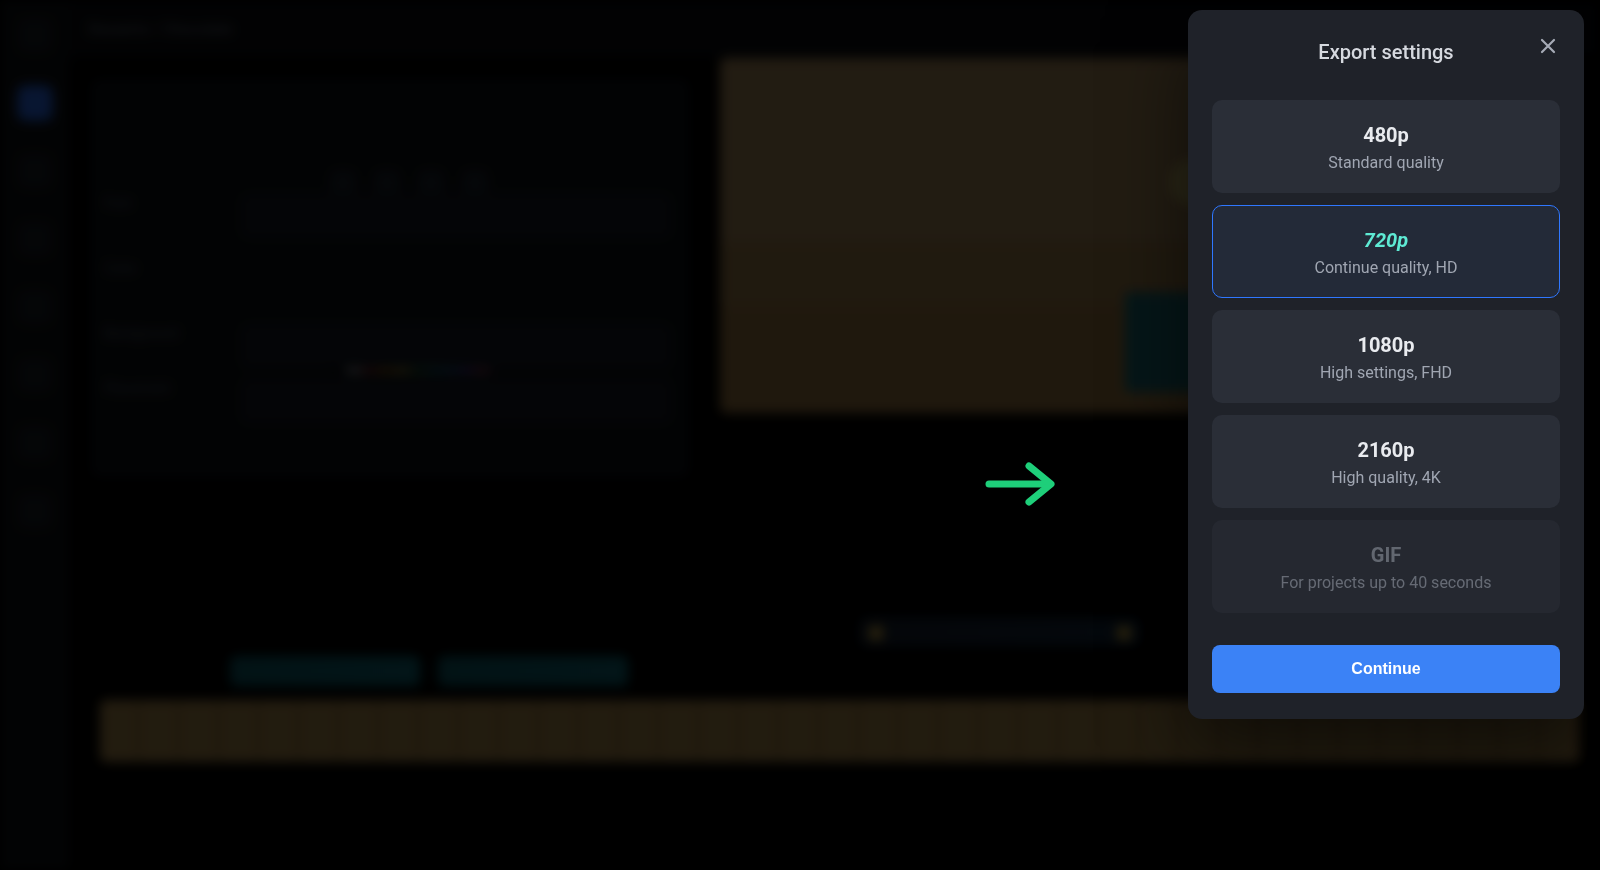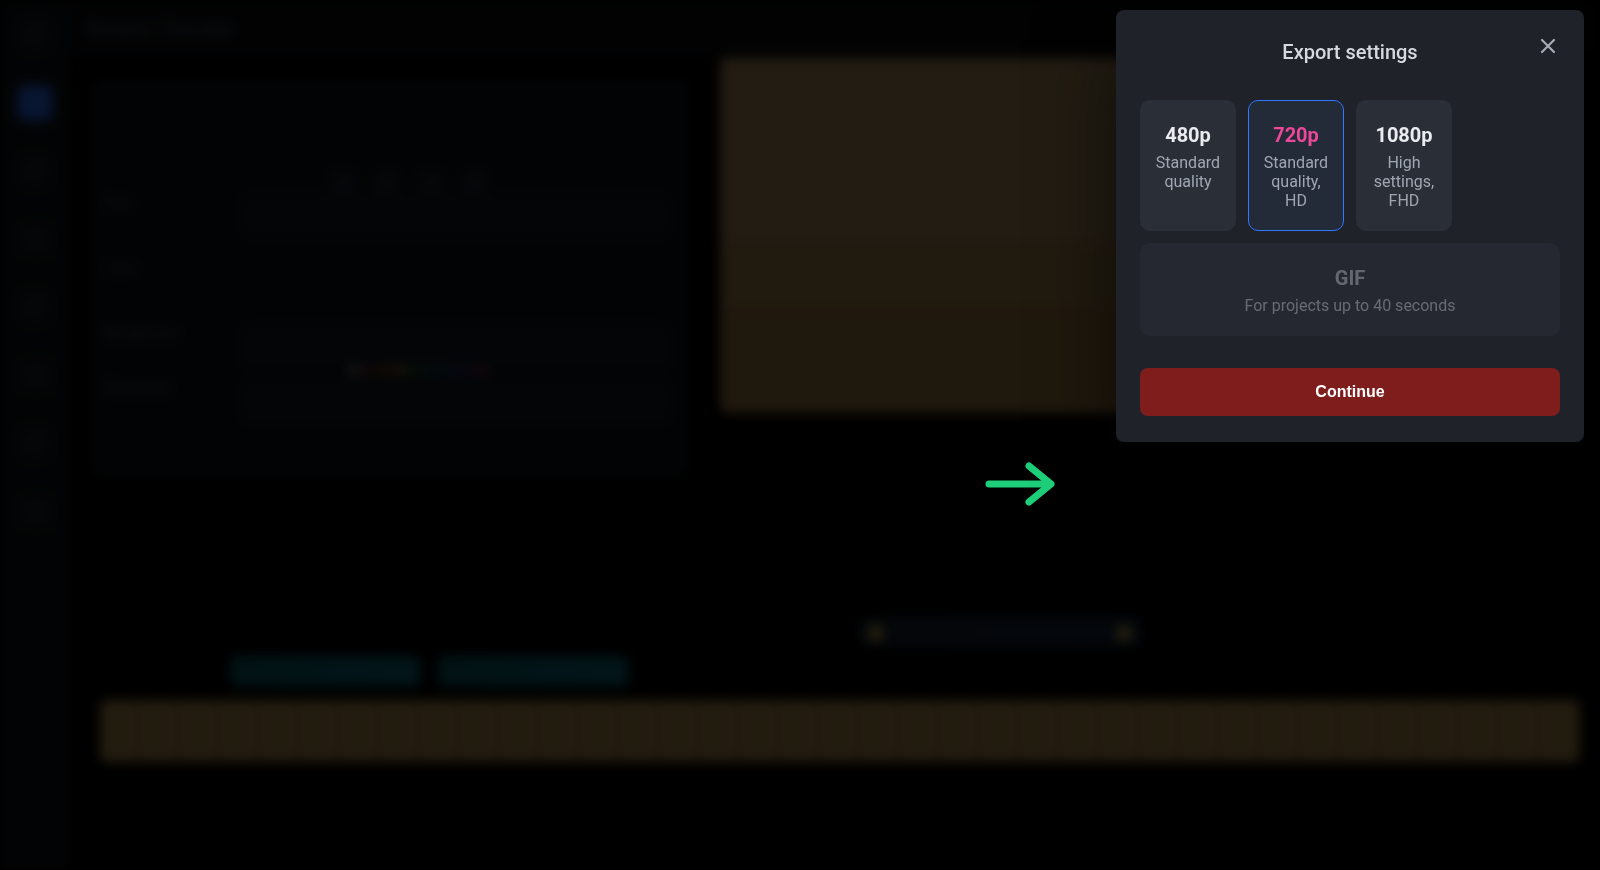--- a/index.html
+++ b/index.html
@@ -95,53 +95,53 @@
 
     
     .arrow-wrap{
       position:absolute; left: 985px; top: 462px; width: 80px; height: 44px;
       color:#1ecf7a;
     }
 
     
     .modal {
       position: absolute; top: 10px; right: 16px;
-      width: 468px; background: #1f2229; border-radius: 8px;
+      width: 396px; background: #1f2229; border-radius: 14px;
       padding: 24px 24px 26px; color:#e6e8ec;
       box-shadow: 0 30px 80px rgba(0,0,0,.55);
     }
     .modal .close {
       position:absolute; top:16px; right:16px; width:40px; height:40px;
       display:flex; align-items:center; justify-content:center;
       color:#a6abb6; border-radius:8px; cursor:pointer; background:transparent; border:none;
     }
     .modal h2 {
       text-align:center; font-size:20px; font-weight:500; color:#d6d9df; margin: 6px 0 22px;
     }
     .options-grid{
-      display:grid; grid-template-columns: 1fr 1fr 1fr 1fr; gap: 12px; margin-top: 36px;
+      display:grid; grid-template-columns: 1fr; gap: 12px; margin-top: 36px;
     }
     .opt{
       background:#2a2e37; border:1.5px solid transparent; border-radius:10px;
       padding: 22px 14px 20px; text-align:center; cursor:pointer;
       transition: border-color .12s, background .12s;
     }
     .opt .res{ font-size:20px; font-weight:700; color:#e9ebef; margin-bottom:6px; }
     .opt .desc{ font-size:16px; color:#a0a6b2; }
     .opt.selected{
       background:#232a38; border-color:#2f77ff;
     }
-    .opt.selected .res{ color:#ec4899; }
+    .opt.selected .res{ color:#5eead4;font-style:italic; }
     .opt.wide{ grid-column: 1 / -1; text-align: center; }
     .opt.disabled{ opacity:.55; cursor:default; }
     .opt.disabled .res{ color:#9aa0ab; }
 
     .continue{
       margin-top: 32px; width:100%; height:48px; border:none; border-radius:8px;
-      background:#7f1d1d; color:#fff; font-size:16px; font-weight:600; cursor:pointer;
+      background:#3b82f6; color:#fff; font-size:16px; font-weight:600; cursor:pointer;
     }
   </style>
 </head>
 <body>
 
 <div class="bg-root">
   <div class="bg-sidebar">
     <div class="tile"></div>
     <div class="tile active"></div>
     <div class="tile"></div>
@@ -212,26 +212,30 @@
   </button>
   <h2>Export settings</h2>
 
   <div class="options-grid">
     <div class="opt">
       <div class="res">480p</div>
       <div class="desc">Standard quality</div>
     </div>
     <div class="opt selected">
       <div class="res">720p</div>
-      <div class="desc">Standard quality, HD</div>
+      <div class="desc">Continue quality, HD</div>
     </div>
     <div class="opt">
       <div class="res">1080p</div>
       <div class="desc">High settings, FHD</div>
     </div>
+    <div class="opt">
+      <div class="res">2160p</div>
+      <div class="desc">High quality, 4K</div>
+    </div>
     <div class="opt wide disabled">
       <div class="res">GIF</div>
       <div class="desc">For projects up to 40 seconds</div>
     </div>
   </div>
 
   <button class="continue">Continue</button>
 </div>
 
 </body></html>

